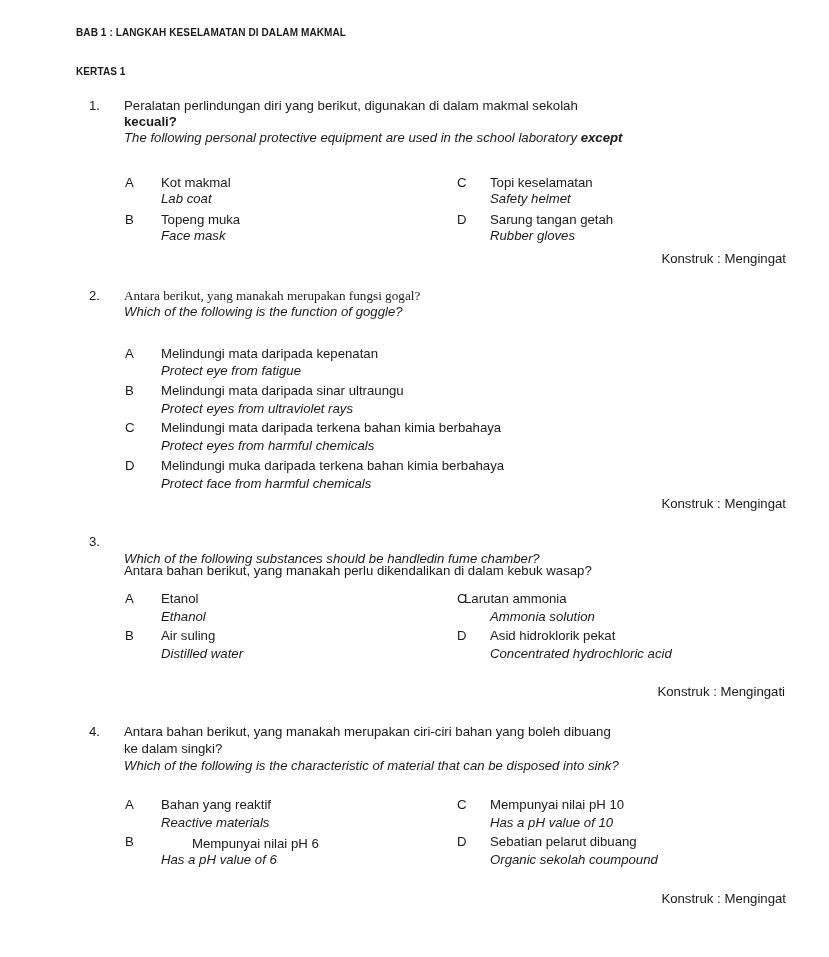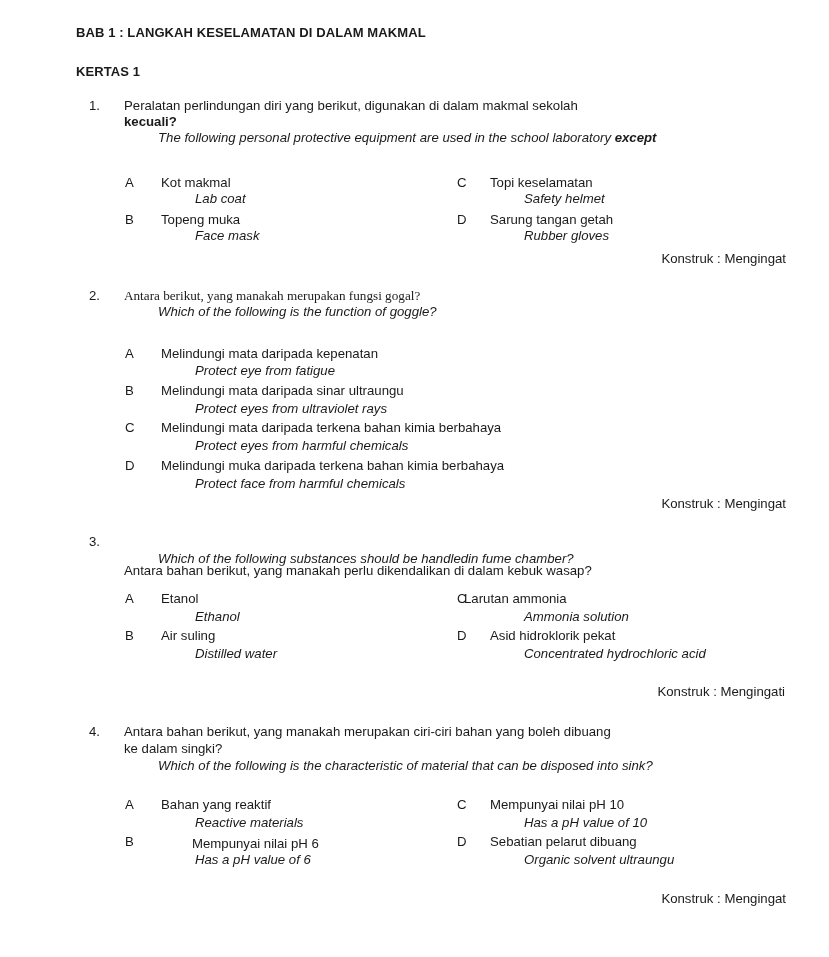--- a/index.html
+++ b/index.html
@@ -2,22 +2,22 @@
 <html><head>
 <meta charset="utf-8">
 <style>
   html, body { margin: 0; padding: 0; background: #ffffff; }
   body {
     width: 829px; height: 957px; position: relative; overflow: hidden;
     font-family: "Liberation Sans", sans-serif; color: #1a1a1a; font-size: 13.2px;
   }
   .abs { position: absolute; white-space: nowrap; line-height: 16px; }
   .bold { font-weight: bold; }
-  .ital { font-style: italic; margin-left: 34px; }
-  .hdr { font-weight: bold; font-size: 13px; letter-spacing: 0.1px; }
+  .ital { font-style: italic; }
+  .hdr { font-weight: bold; font-size: 10px; letter-spacing: 0.1px; }
   .konstruk { text-align: right; }
 </style>
 </head>
 <body>
 
 <div class="abs hdr" style="left:76px; top:25px;">BAB 1 : LANGKAH KESELAMATAN DI DALAM MAKMAL</div>
 <div class="abs hdr" style="left:76px; top:64px;">KERTAS 1</div>
 
 <div>
   <div class="abs" style="left:89px; top:98px;">1.</div>
@@ -90,15 +90,15 @@
   <div class="abs" style="left:161px; top:797px;">Bahan yang reaktif</div>
   <div class="abs ital" style="left:161px; top:815px;">Reactive materials</div>
   <div class="abs" style="left:125px; top:834px;">B</div>
   <div class="abs" style="left:161px; top:836px;margin-left:31px;">Mempunyai nilai pH 6</div>
   <div class="abs ital" style="left:161px; top:852px;">Has a pH value of 6</div>
   <div class="abs" style="left:457px; top:797px;">C</div>
   <div class="abs" style="left:490px; top:797px;">Mempunyai nilai pH 10</div>
   <div class="abs ital" style="left:490px; top:815px;">Has a pH value of 10</div>
   <div class="abs" style="left:457px; top:834px;">D</div>
   <div class="abs" style="left:490px; top:834px;">Sebatian pelarut dibuang</div>
-  <div class="abs ital" style="left:490px; top:852px;">Organic solvent ultraungu</div>
+  <div class="abs ital" style="left:490px; top:852px;">Organic sekolah coumpound</div>
   <div class="abs konstruk" style="right:43px; top:891px;">Konstruk : Mengingat</div>
 </div>
 
 </body></html>

